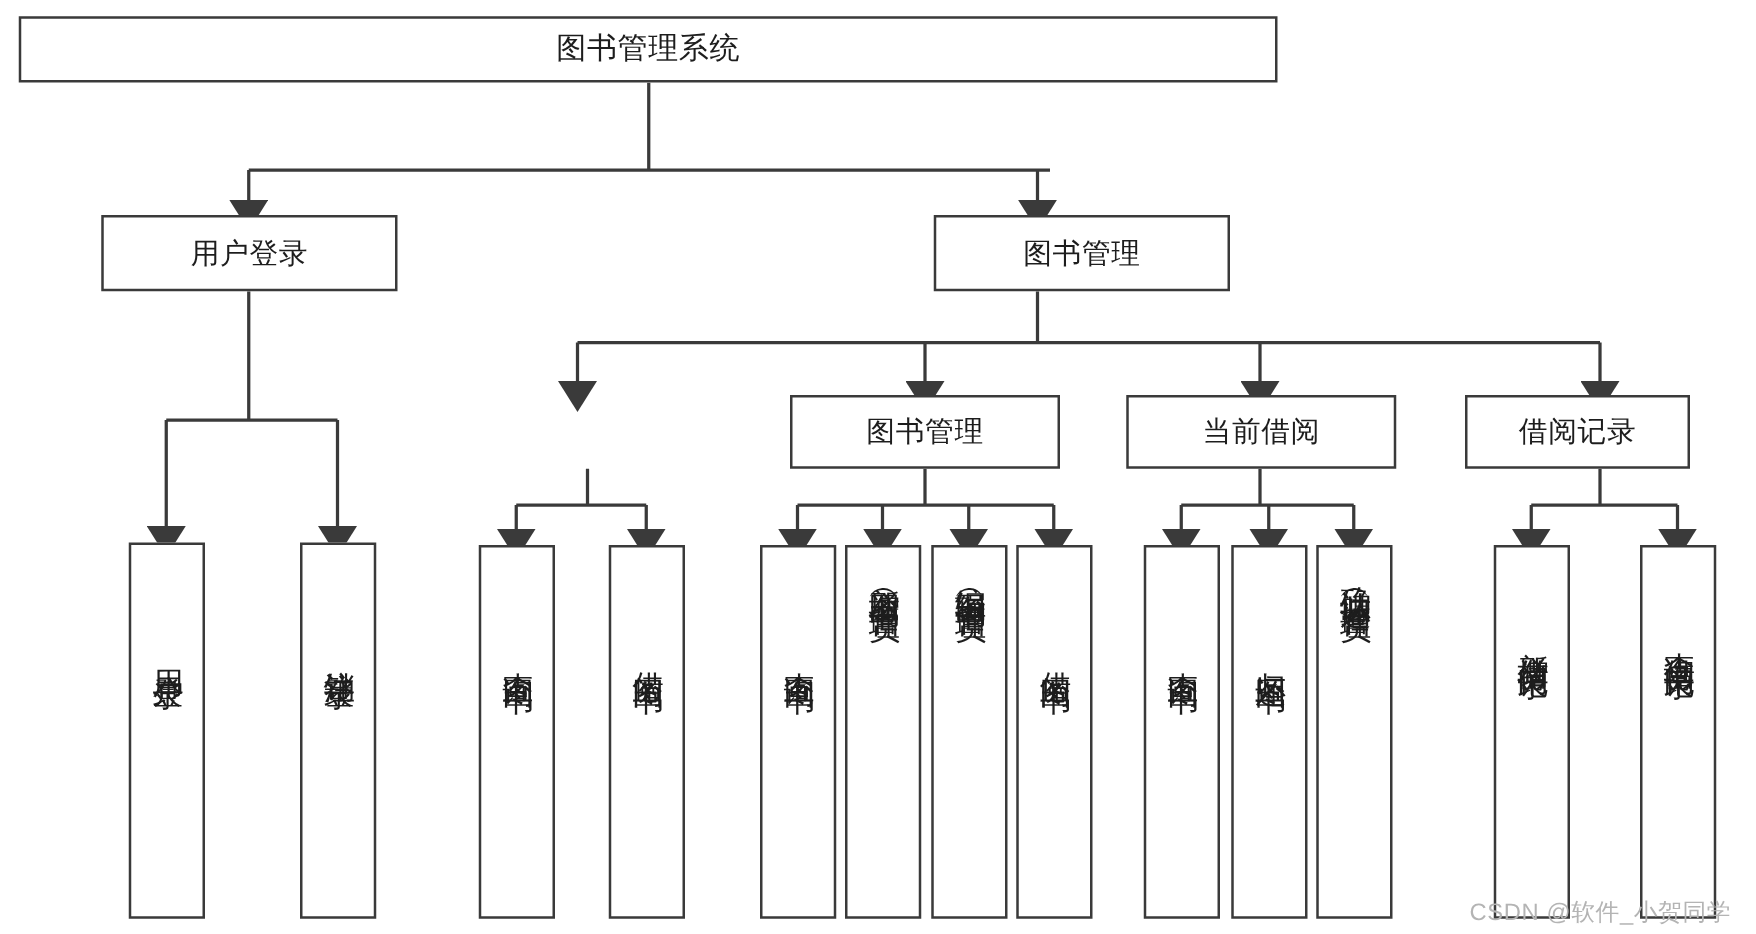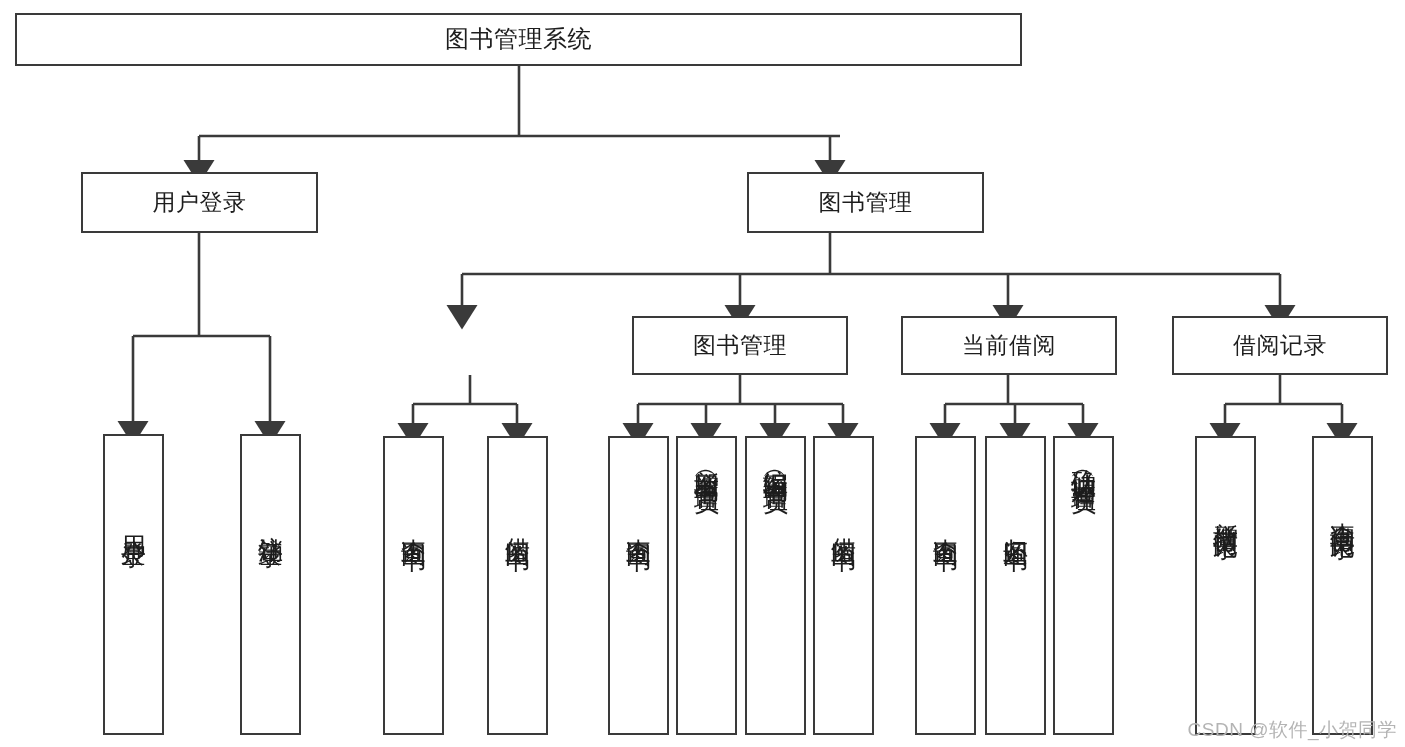--- a/index.html
+++ b/index.html
@@ -65,21 +65,21 @@
     margin-top: 74px;
   }
   .node.vert.mid2 .label {
     margin-top: 58px;
   }
   .node.vert.tall .label {
     margin-top: 6px;
   }
   .watermark {
     position: absolute;
-    right: 8px;
+    right: 20px;
     bottom: 4px;
     font-size: 19px;
     color: #b4b4b4;
     letter-spacing: 0.5px;
     white-space: nowrap;
   }
 </style>
 </head>
 <body>
 
@@ -149,21 +149,21 @@
 
 
   <div class="node horiz" style="left:632px; top:316px; width:216px; height:59px;">
     <span class="label">图书管理</span>
   </div>
 
   <div class="node horiz" style="left:901px; top:316px; width:216px; height:59px;">
     <span class="label">当前借阅</span>
   </div>
 
-  <div class="node horiz" style="left:1172px; top:316px; width:216px; height:59px;">
+  <div class="node horiz" style="left:1172px; top:316px; width:180px; height:59px;">
     <span class="label">借阅记录</span>
   </div>
 
   <div class="node vert mid" style="left:103px; top:434px; width:61px; height:301px;">
     <span class="label">用户登录</span>
   </div>
 
   <div class="node vert mid" style="left:240px; top:434px; width:61px; height:301px;">
     <span class="label">注销登录</span>
   </div>

